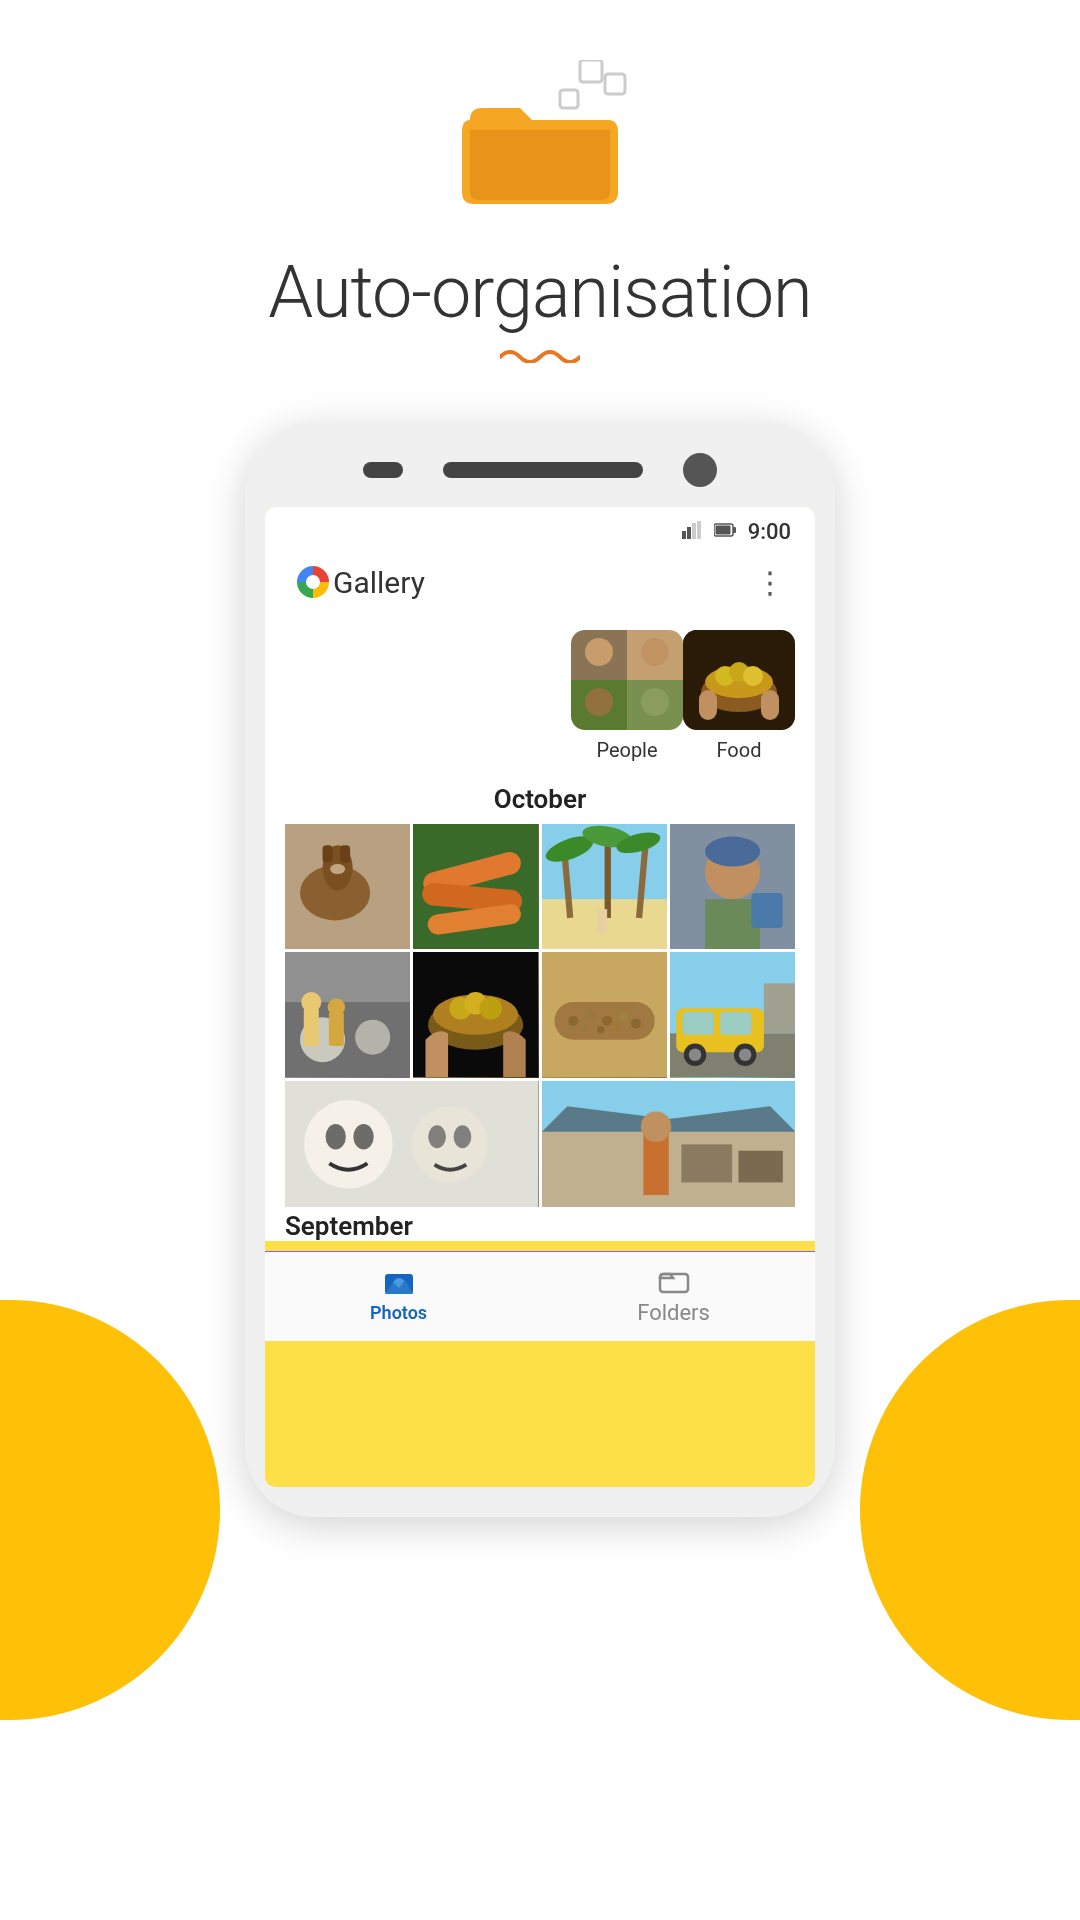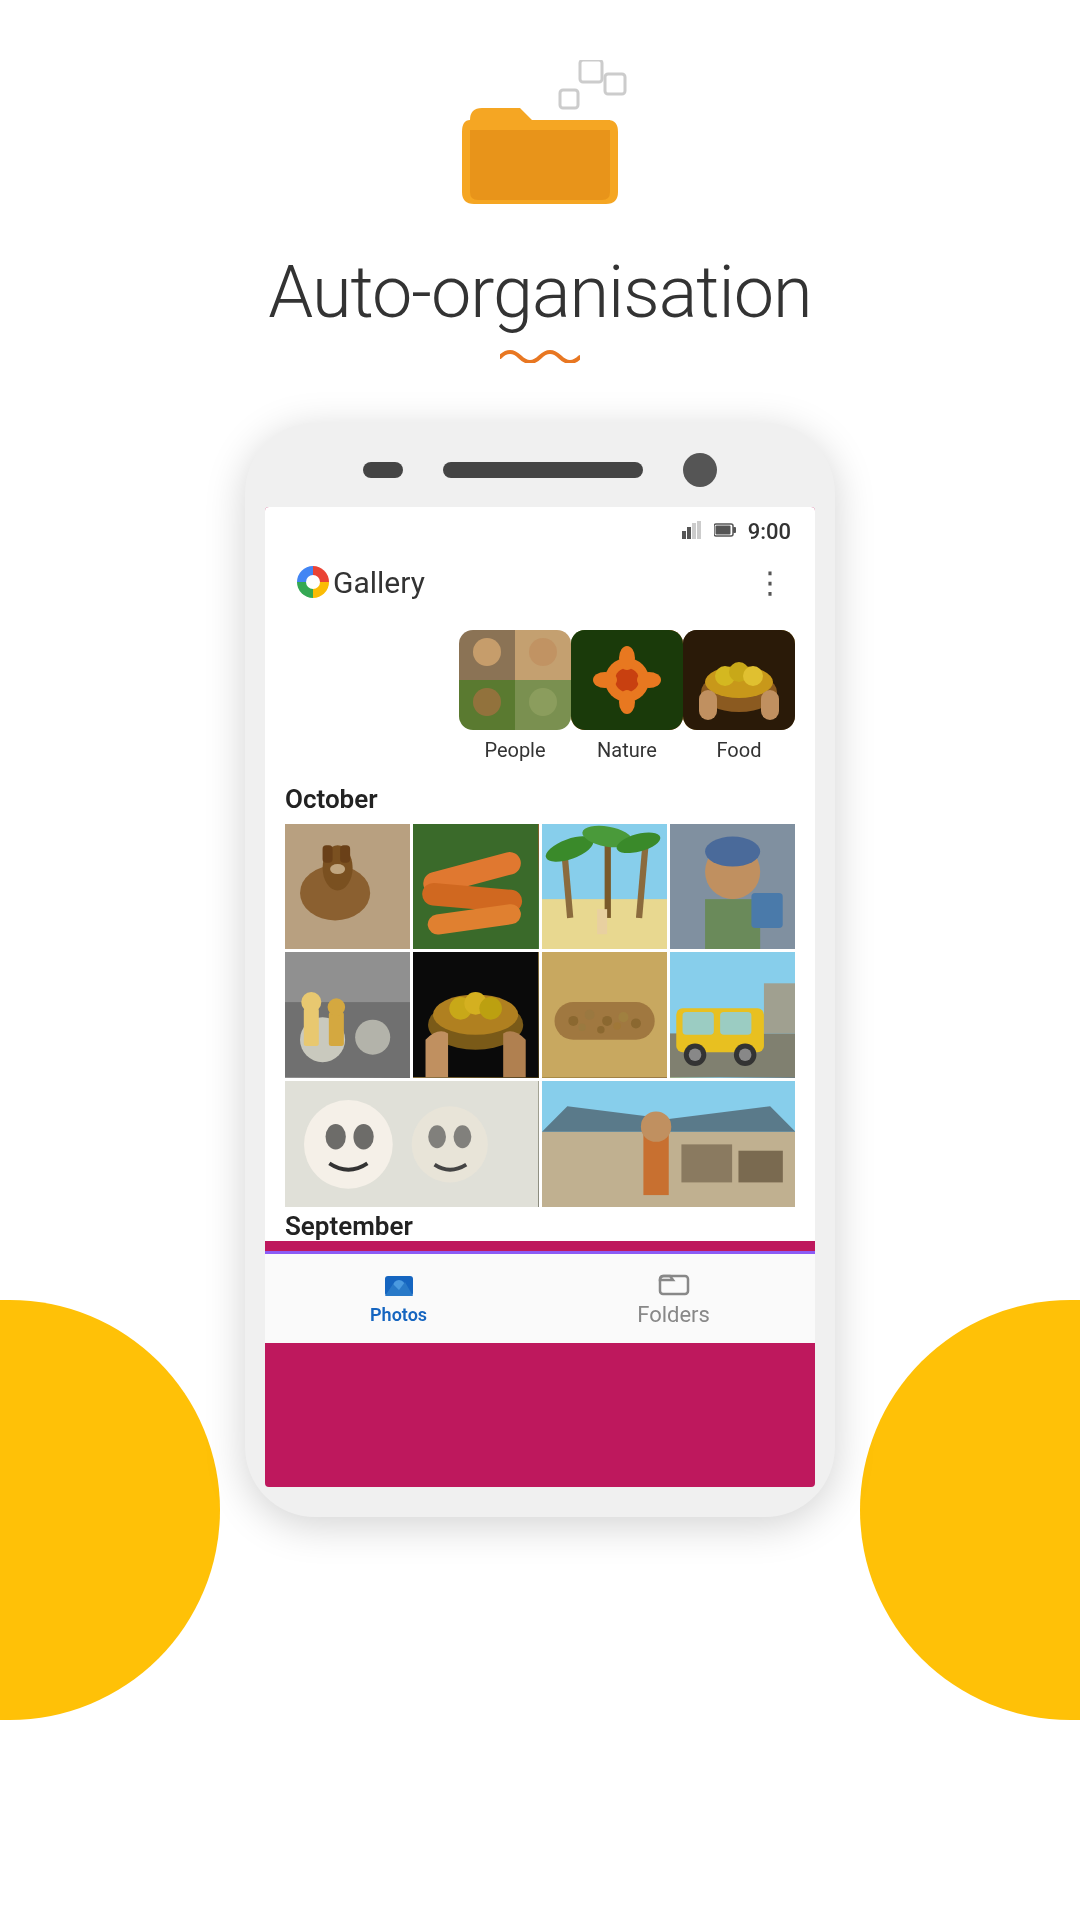--- a/index.html
+++ b/index.html
@@ -105,22 +105,22 @@
       border-radius: 8px;
     }
     .camera-dot {
       width: 34px;
       height: 34px;
       background: #555;
       border-radius: 50%;
     }
 
     .phone-screen {
-      background: #be185d;
-      border-radius: 4px;
+      background: #fde047;
+      border-radius: 10px;
       overflow: hidden;
       min-height: 980px;
     }
 
     
     .status-bar {
       display: flex;
       justify-content: flex-end;
       align-items: center;
       padding: 12px 24px 8px;
@@ -186,20 +186,21 @@
     }
     .category-label {
       font-size: 20px;
       color: #333;
     }
 
     
     .month-section {
       background: #fff;
       padding: 16px 20px 0;
+      text-align: center;
     }
     .month-label {
       font-size: 26px;
       font-weight: 600;
       color: #222;
       margin-bottom: 10px;
     }
 
     
     .photo-grid {
@@ -214,21 +215,21 @@
       background: #ddd;
     }
 
     
     .bottom-nav {
       display: flex;
       justify-content: space-around;
       align-items: center;
       padding: 14px 0 16px;
       background: #fafafa;
-      border-top: 3px solid #8b5cf6;
+      border-top: 1px solid #8b5cf6;
       margin-top: 4px;
     }
     .nav-item {
       display: flex;
       flex-direction: column;
       align-items: center;
       gap: 6px;
       cursor: pointer;
     }
     .nav-label {
@@ -359,36 +360,20 @@
               <circle cx="28" cy="22" r="14" fill="#D4A870" opacity="0.8"></circle>
               <circle cx="84" cy="22" r="14" fill="#C09060" opacity="0.8"></circle>
               <circle cx="28" cy="72" r="14" fill="#A07040" opacity="0.8"></circle>
               <circle cx="84" cy="72" r="14" fill="#90A060" opacity="0.8"></circle>
             </svg>
           </div>
           <span class="category-label">People</span>
         </div>
 
 
-        <div class="category-item">
-          <div class="category-thumb thumb-nature">
-            <svg width="112" height="100" viewBox="0 0 112 100">
-              <rect width="112" height="100" fill="#1a3a0a"></rect>
-
-              <circle cx="56" cy="50" r="22" fill="#E87820"></circle>
-              <circle cx="56" cy="50" r="12" fill="#C84010"></circle>
-
-              <ellipse cx="56" cy="28" rx="8" ry="12" fill="#E87820"></ellipse>
-              <ellipse cx="56" cy="72" rx="8" ry="12" fill="#E87820"></ellipse>
-              <ellipse cx="34" cy="50" rx="12" ry="8" fill="#E87820"></ellipse>
-              <ellipse cx="78" cy="50" rx="12" ry="8" fill="#E87820"></ellipse>
-            </svg>
-          </div>
-          <span class="category-label">Nature</span>
-        </div>
 
         <div class="category-item">
           <div class="category-thumb thumb-food">
             <svg width="112" height="100" viewBox="0 0 112 100">
               <rect width="112" height="100" fill="#2a1a08"></rect>
 
               <ellipse cx="56" cy="62" rx="38" ry="20" fill="#8B5a20"></ellipse>
               <ellipse cx="56" cy="52" rx="34" ry="16" fill="#C8981a"></ellipse>
 
               <circle cx="42" cy="46" r="10" fill="#D4B820"></circle>

